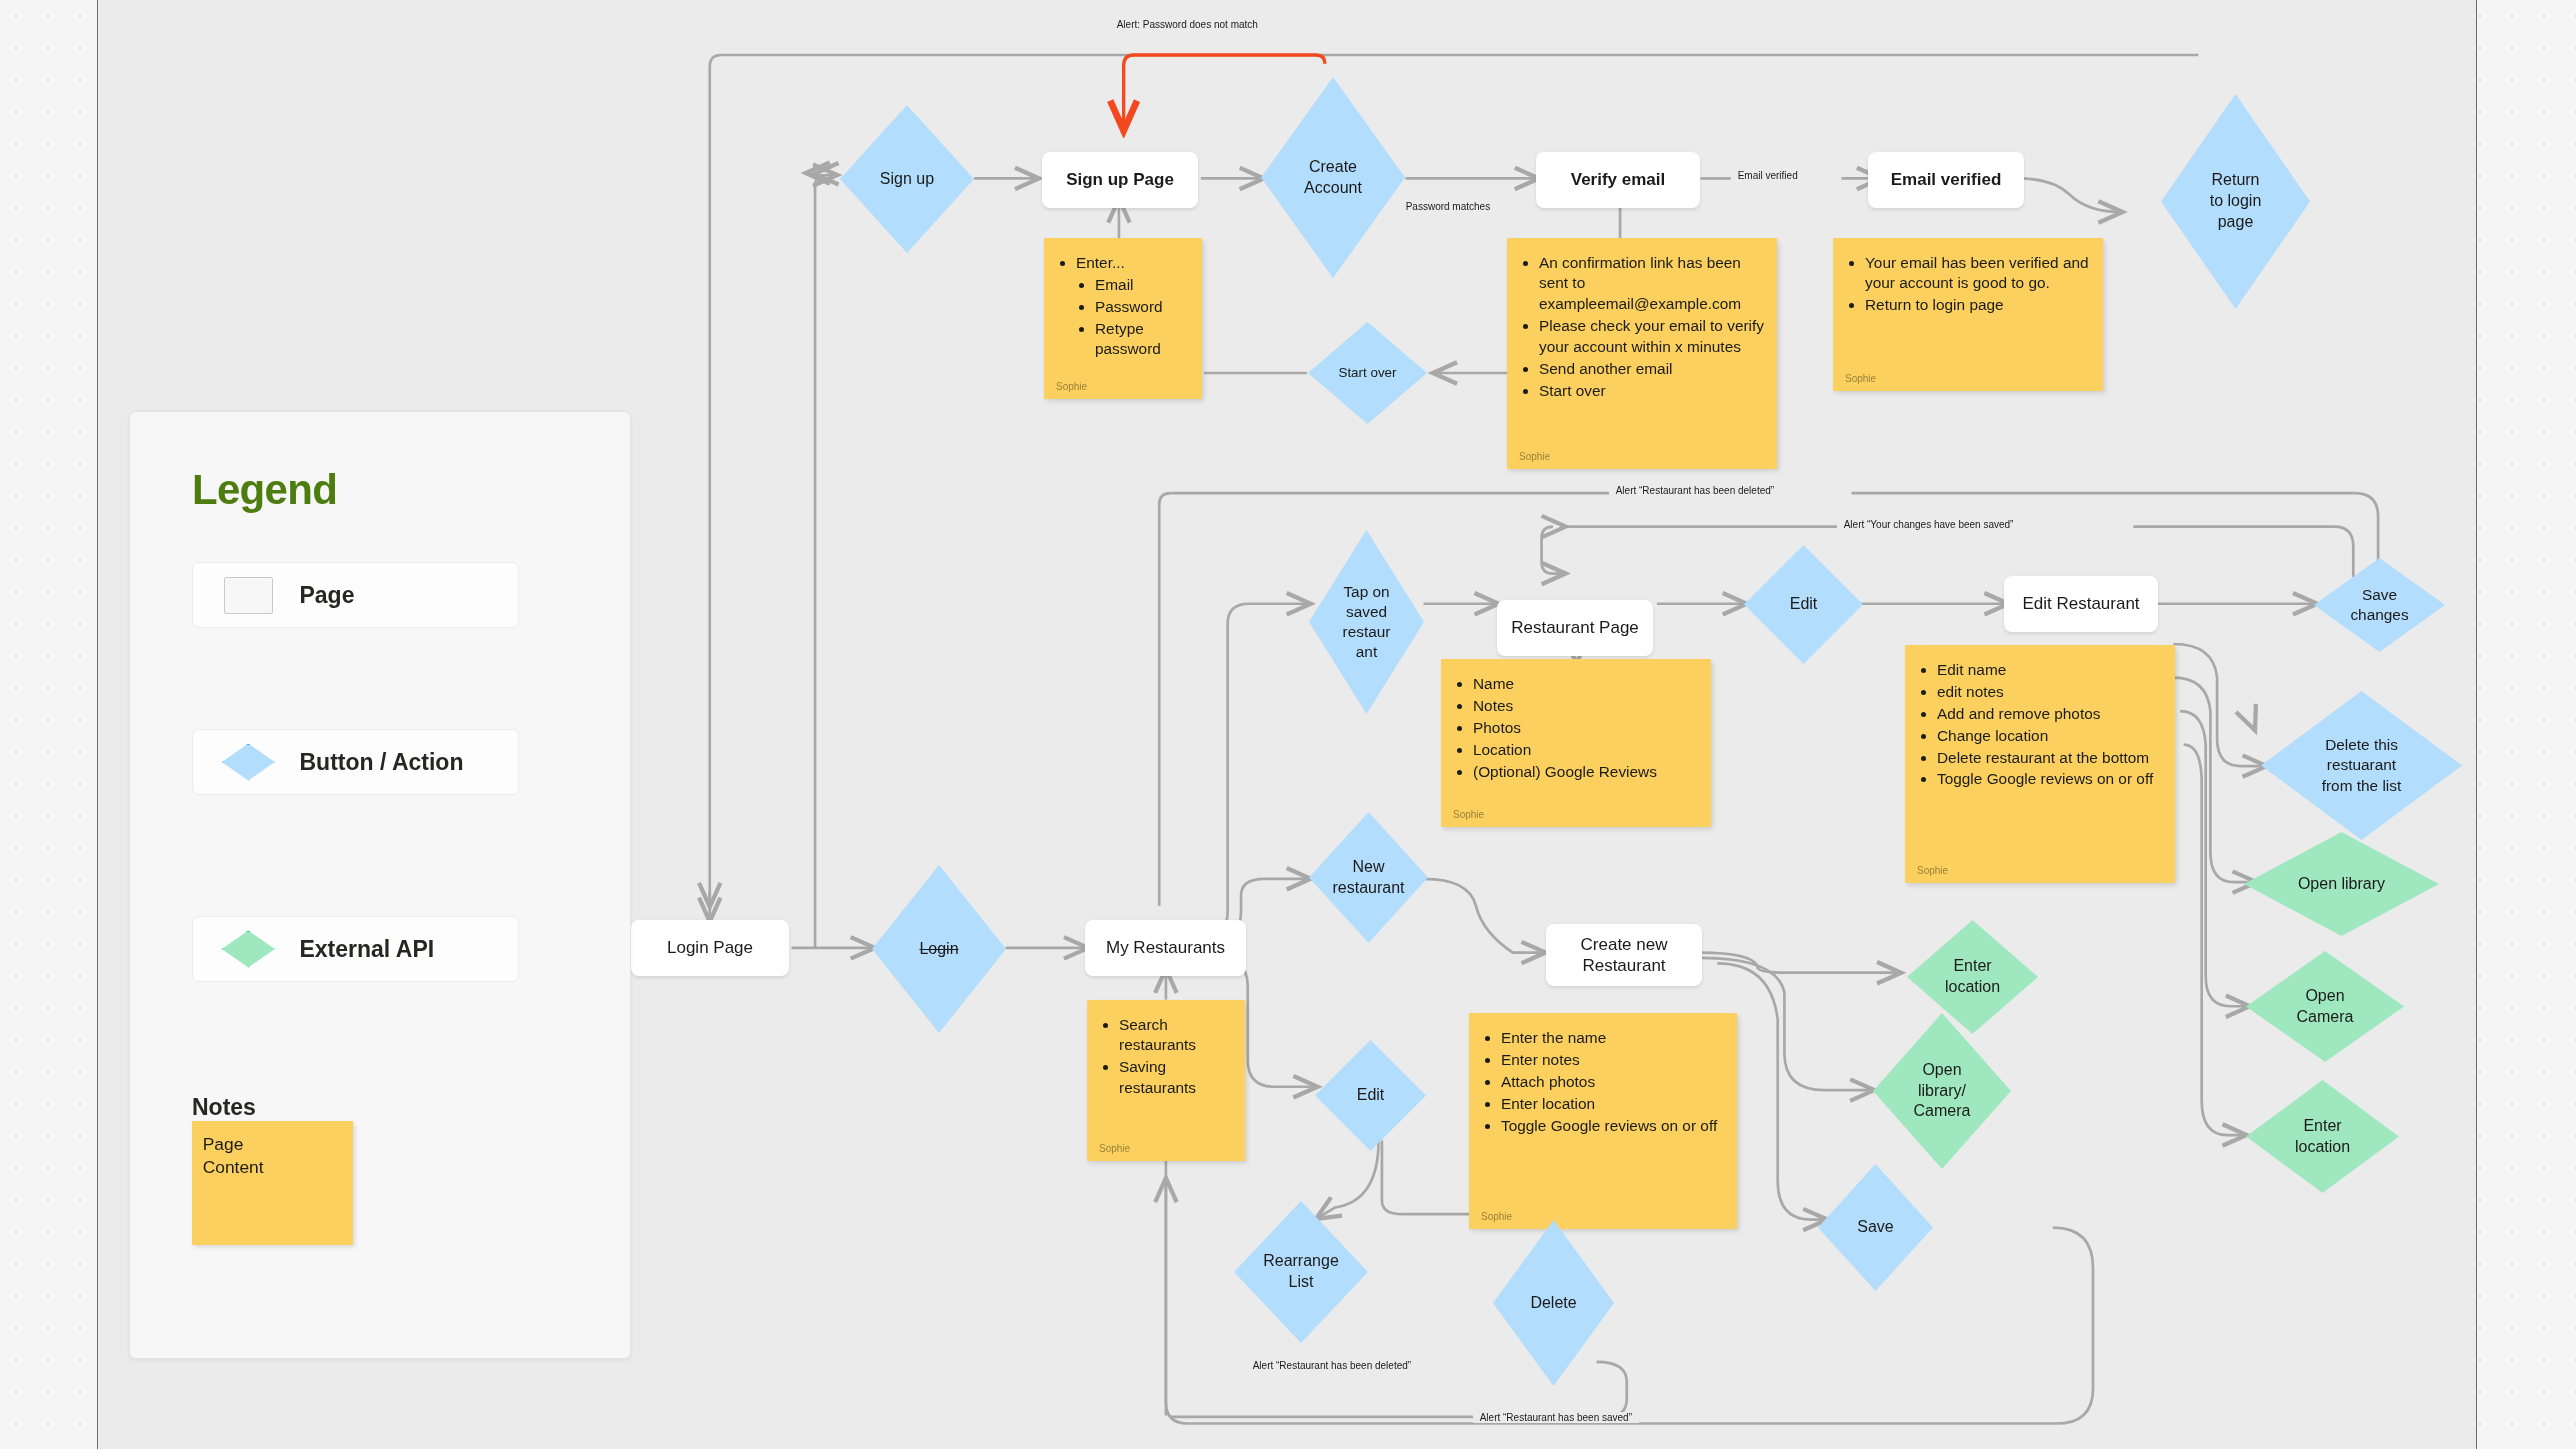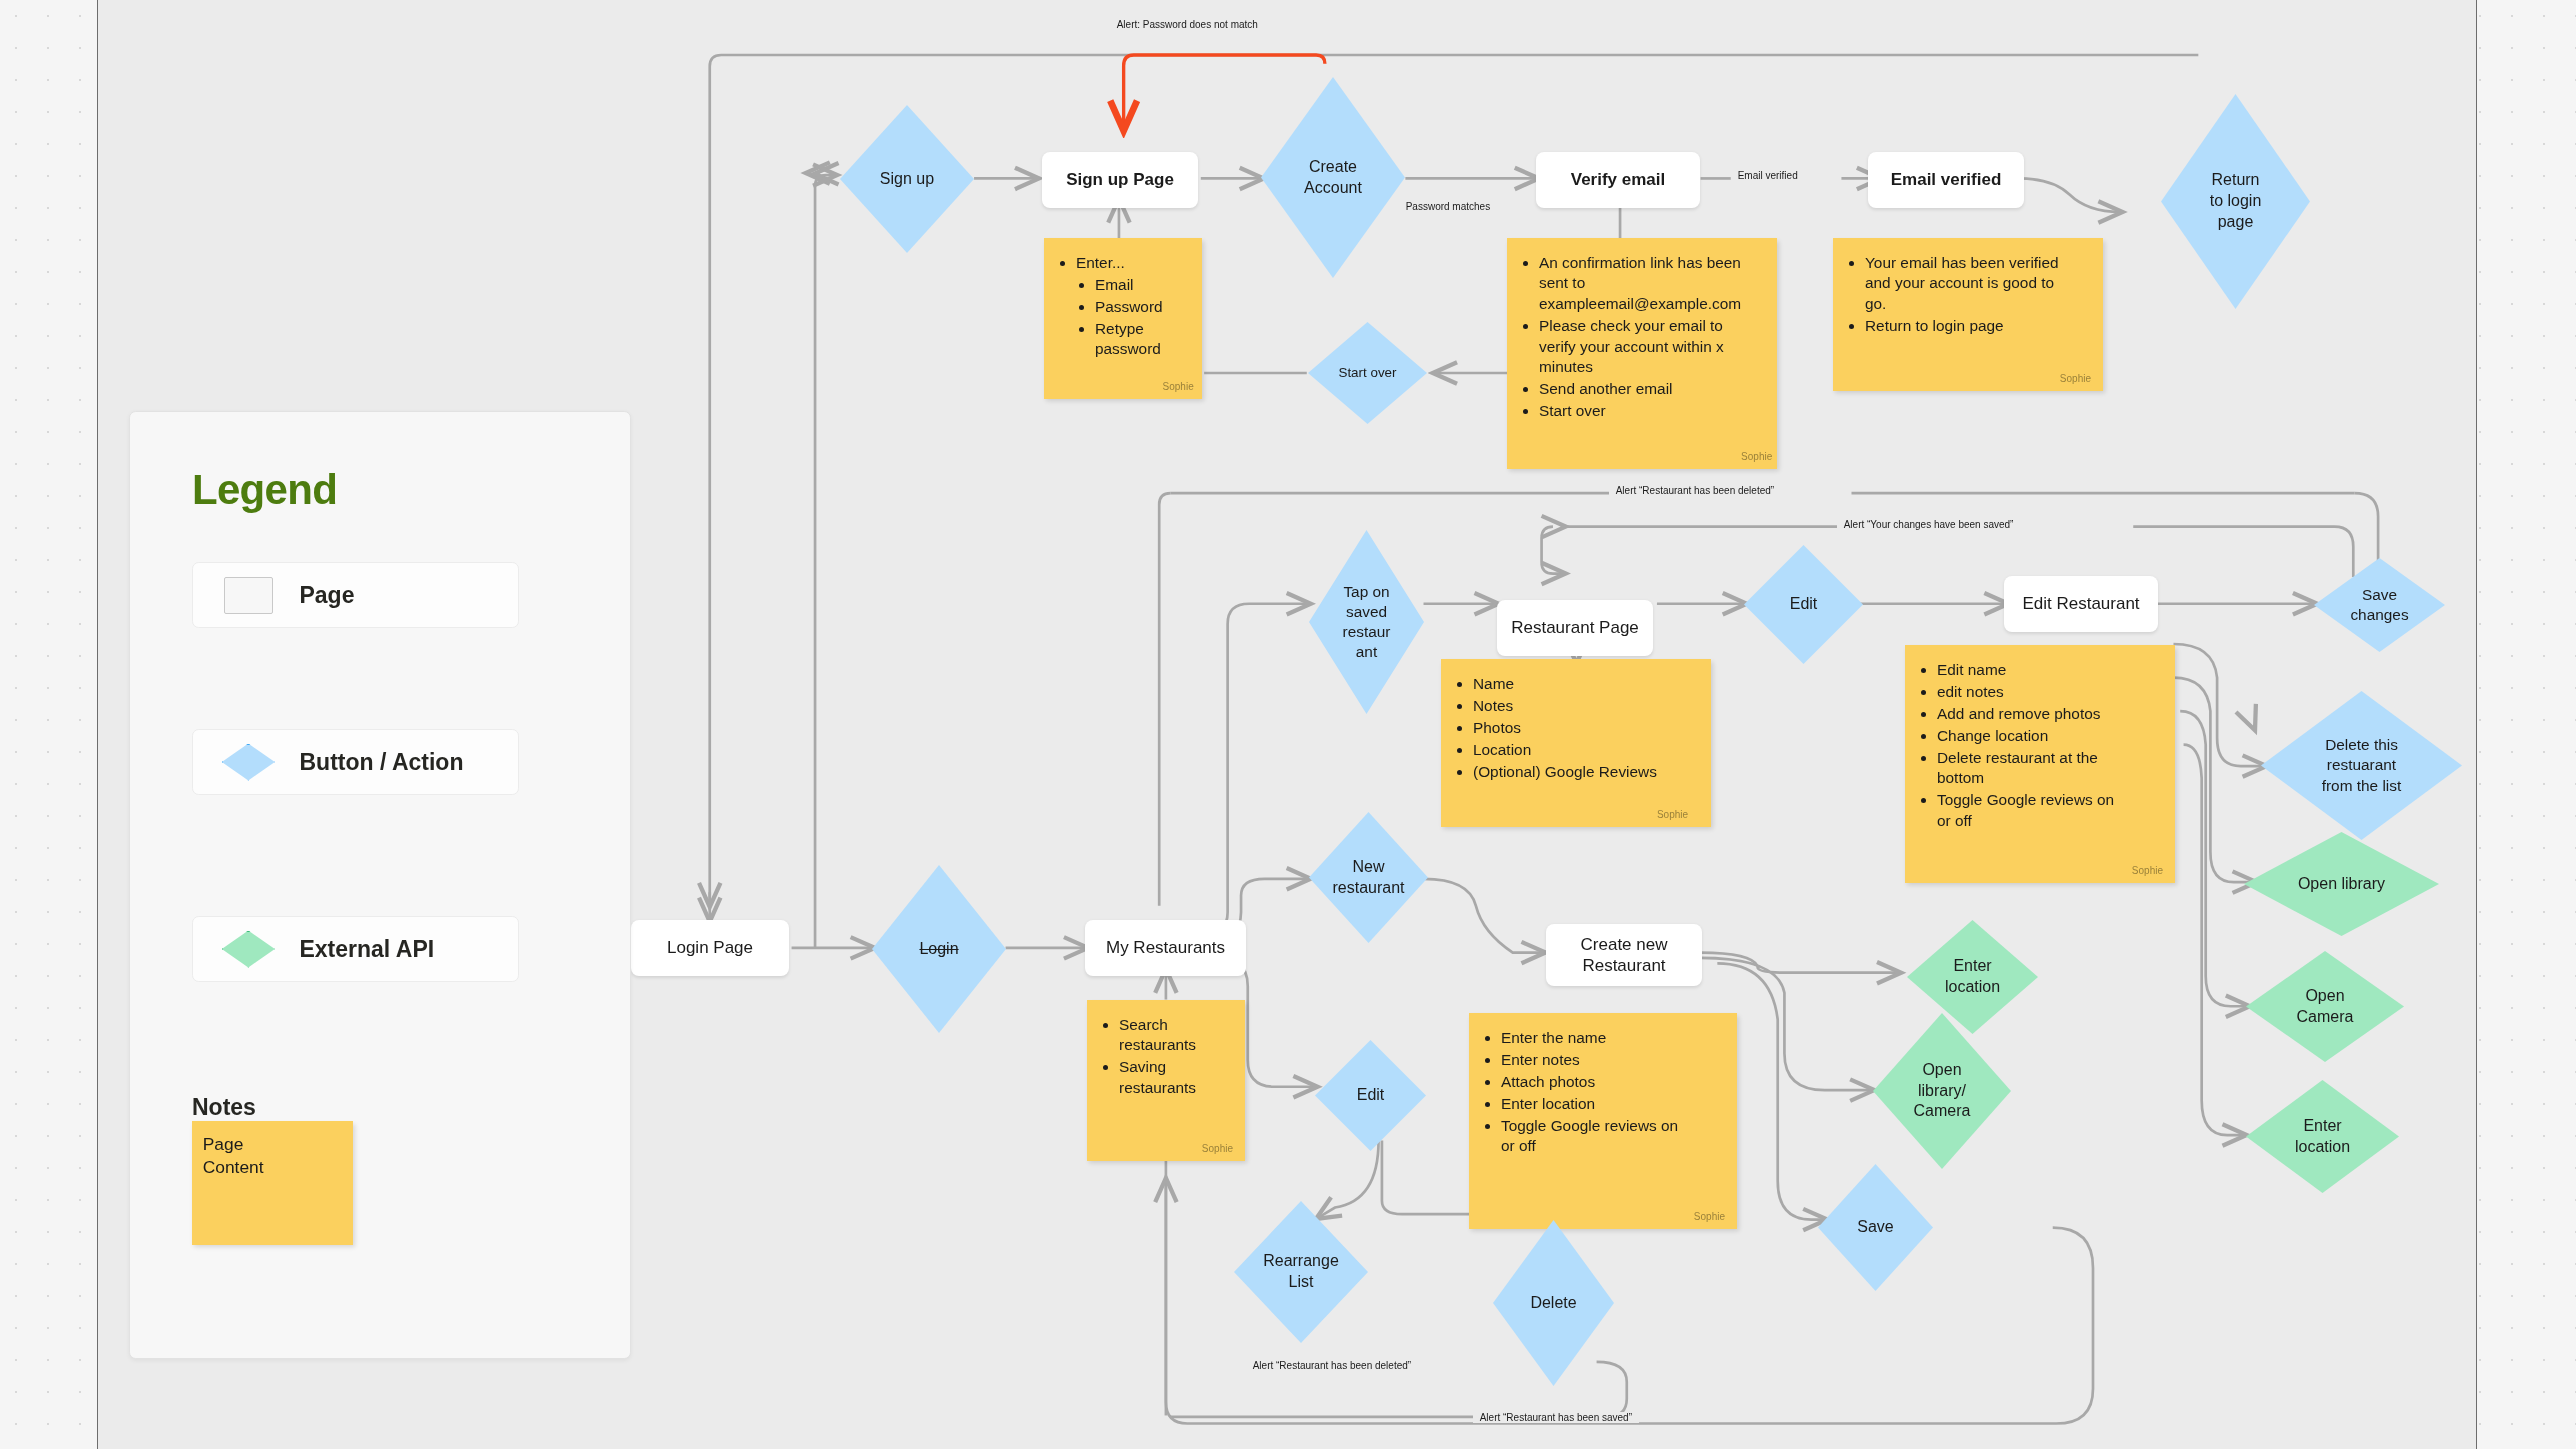--- a/index.html
+++ b/index.html
@@ -48,21 +48,21 @@
   .diamond.blue .dshape{background:#b3ddfc;}
   .diamond.green .dshape{background:#9fe8bf;}
   .diamond .dlabel{position:relative;z-index:2;padding:0 4px;}
   .diamond.strike .dlabel{text-decoration:line-through;}
 
   .note{
     background:#fbd05e;
     box-shadow:2px 2.7px 4.7px rgba(0,0,0,.13);
     color:#1b1b1b;font-size:15.4px;line-height:1.34;
     padding:14.8px 12px 5.4px 12px;box-sizing:border-box;
-    display:flex;flex-direction:row;justify-content:flex-start;
+    display:flex;flex-direction:column;justify-content:flex-start;
     position:absolute;
   }
   .note ul{margin:0;padding-left:20px;list-style:disc;}
   .note ul ul{padding-left:19px;margin-top:1.3px;}
   .note li{margin:0 0 1.3px 0;}
   .note .author{
     margin-top:auto;font-size:10px;color:#8a7434;opacity:.85;padding-top:6.7px;
   }
 
   

